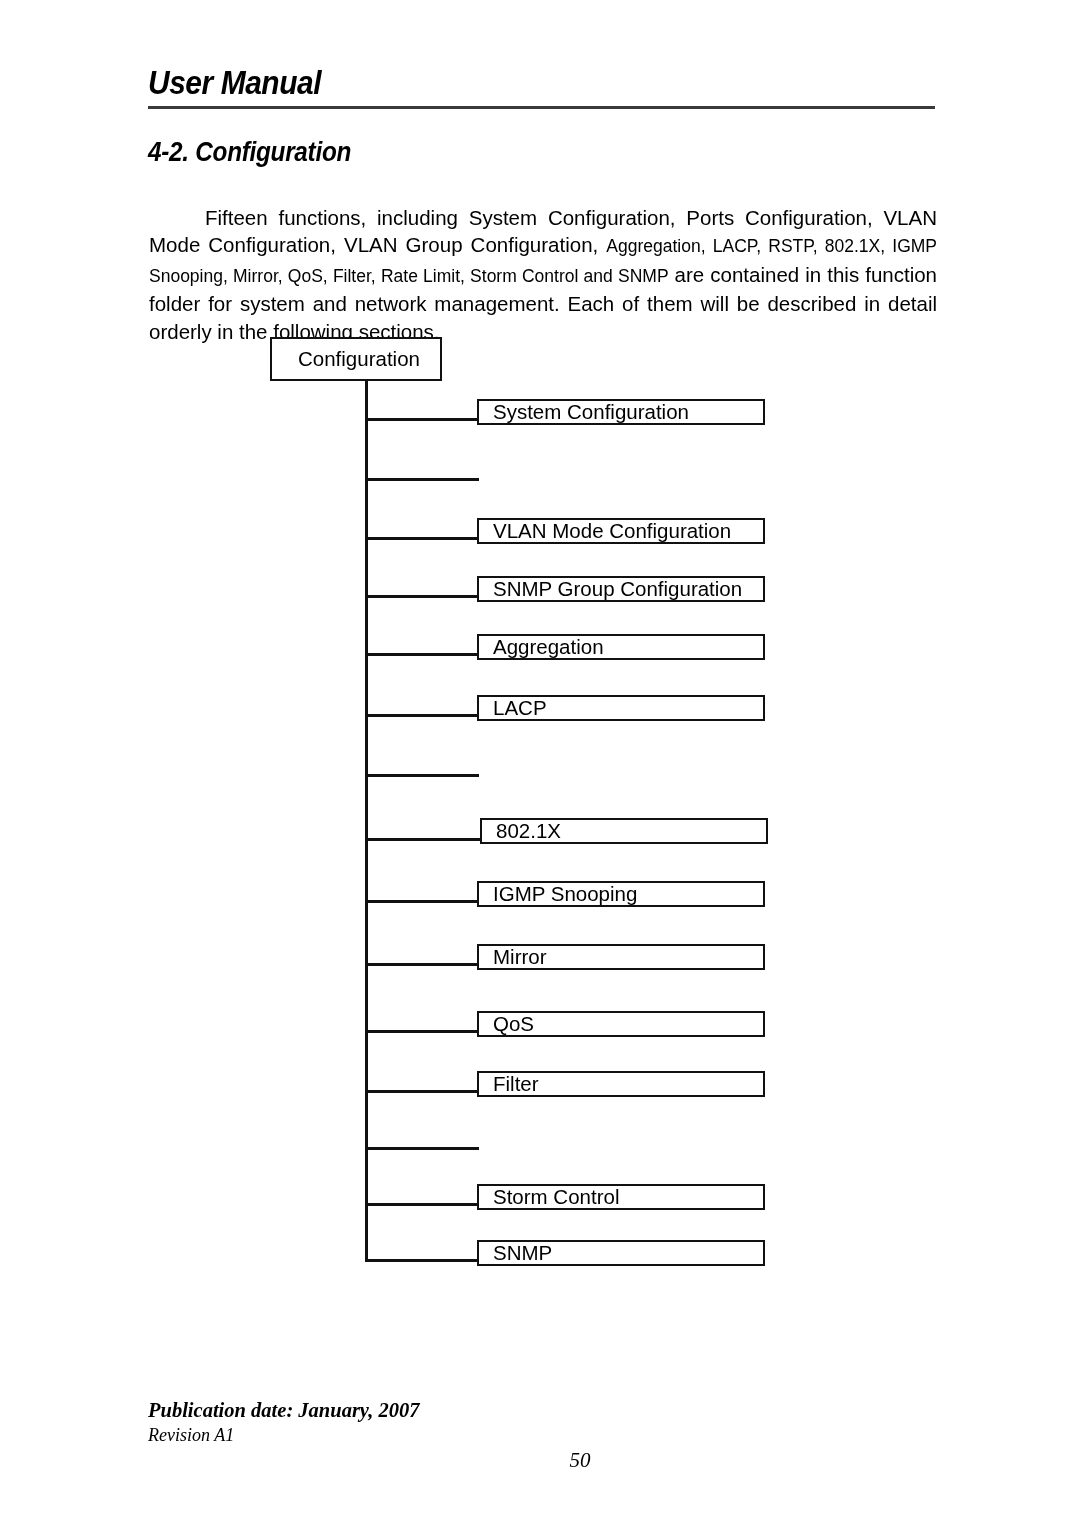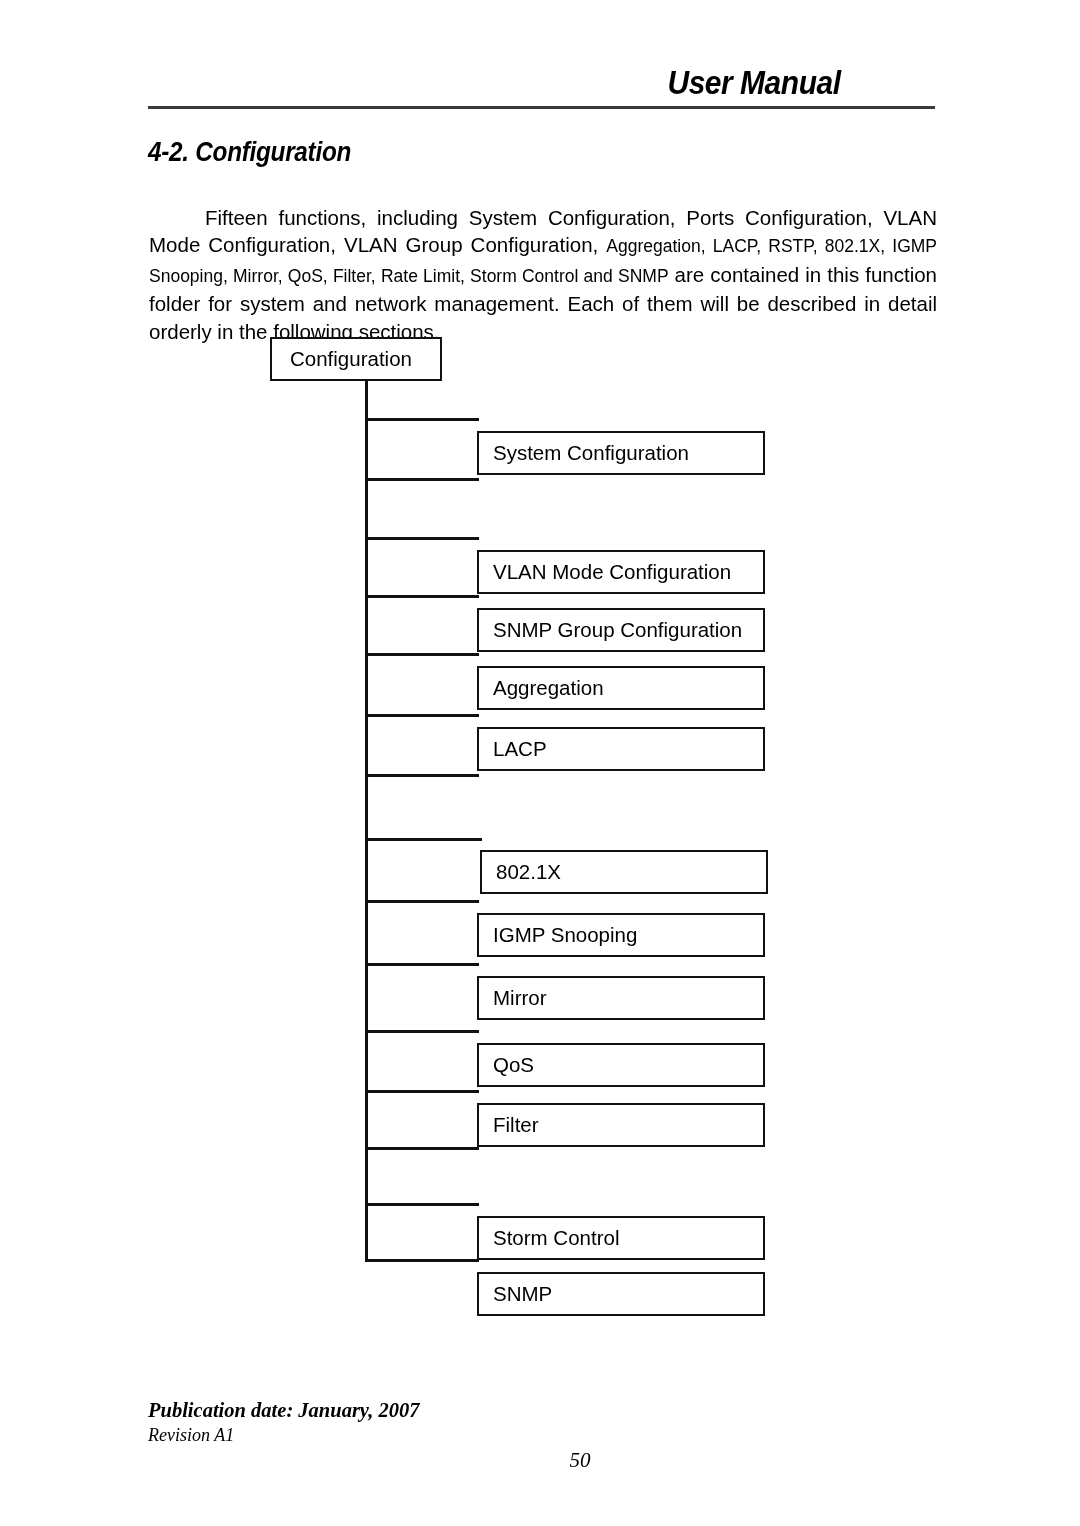--- a/index.html
+++ b/index.html
@@ -15,21 +15,20 @@
     color: #000000;
     overflow: hidden;
   }
 
   
   .page-header {
     position: absolute;
     left: 148px;
     top: 62px;
     width: 787px;
-    text-align: right;
   }
   .header-title {
     font-family: "Liberation Sans", sans-serif;
     font-weight: bold;
     font-style: italic;
     font-size: 34px;
     letter-spacing: -0.5px;
     line-height: 40px;
     transform: scaleX(0.88);
     transform-origin: left center;
@@ -101,27 +100,26 @@
     padding-left: 14px;
     display: block;
   }
 
   .root-box {
     left: 270px;
     top: 337px;
     width: 172px;
     height: 44px;
   }
-  .root-box > span { padding-left: 18px; }
+  .root-box > span { padding-left: 26px; }
 
   .child-box {
     left: 477px;
     width: 288px;
-    height: 44px;
-    margin-top: 32px;
+    height: 26px;
   }
 
   
   .child-box.offset-right {
     left: 480px;
     width: 288px;
   }
 
   .trunk {
     position: absolute;

